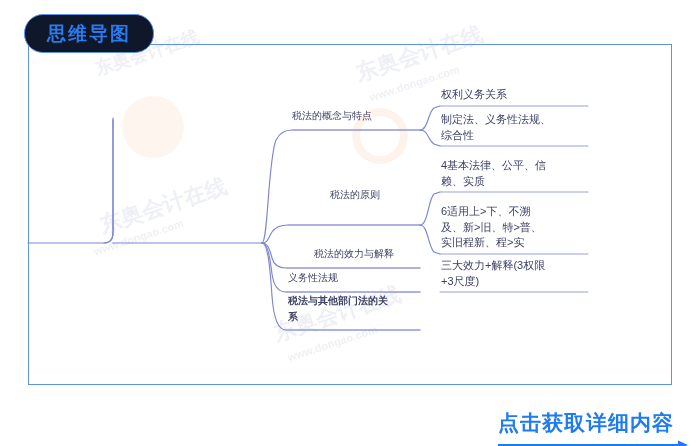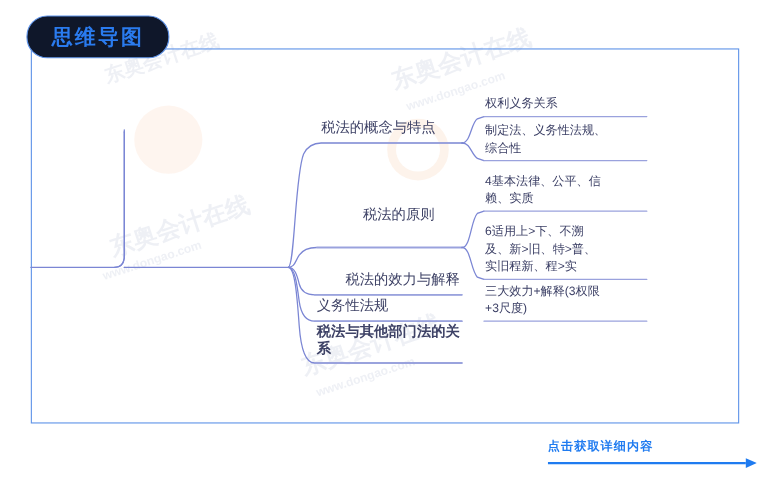--- a/index.html
+++ b/index.html
@@ -97,43 +97,44 @@
   }
 
   .root .txt {
     font-size: 13.5px;
     color: #20242e;
     font-weight: normal;
     letter-spacing: 0.5px;
   }
 
   .branch .txt {
-    font-size: 13px;
+    font-size: 10px;
     color: #3e4266;
   }
 
   .leaf .txt {
     font-size: 11px;
     color: #3a3e64;
   }
 
   
   #cta {
     position: absolute;
     left: 498px;
     top: 398px;
     z-index: 6;
   }
   #cta .cta-text {
-    font-size: 11px;
+    font-size: 21px;
     font-weight: bold;
     color: #1f7bf0;
     letter-spacing: 1px;
     white-space: nowrap;
     display: block;
+    margin-top: 11px;
   }
   #cta .cta-arrow {
     display: block;
     margin-top: 2px;
   }
 </style>
 </head>
 <body>
 
 <div id="stage">

